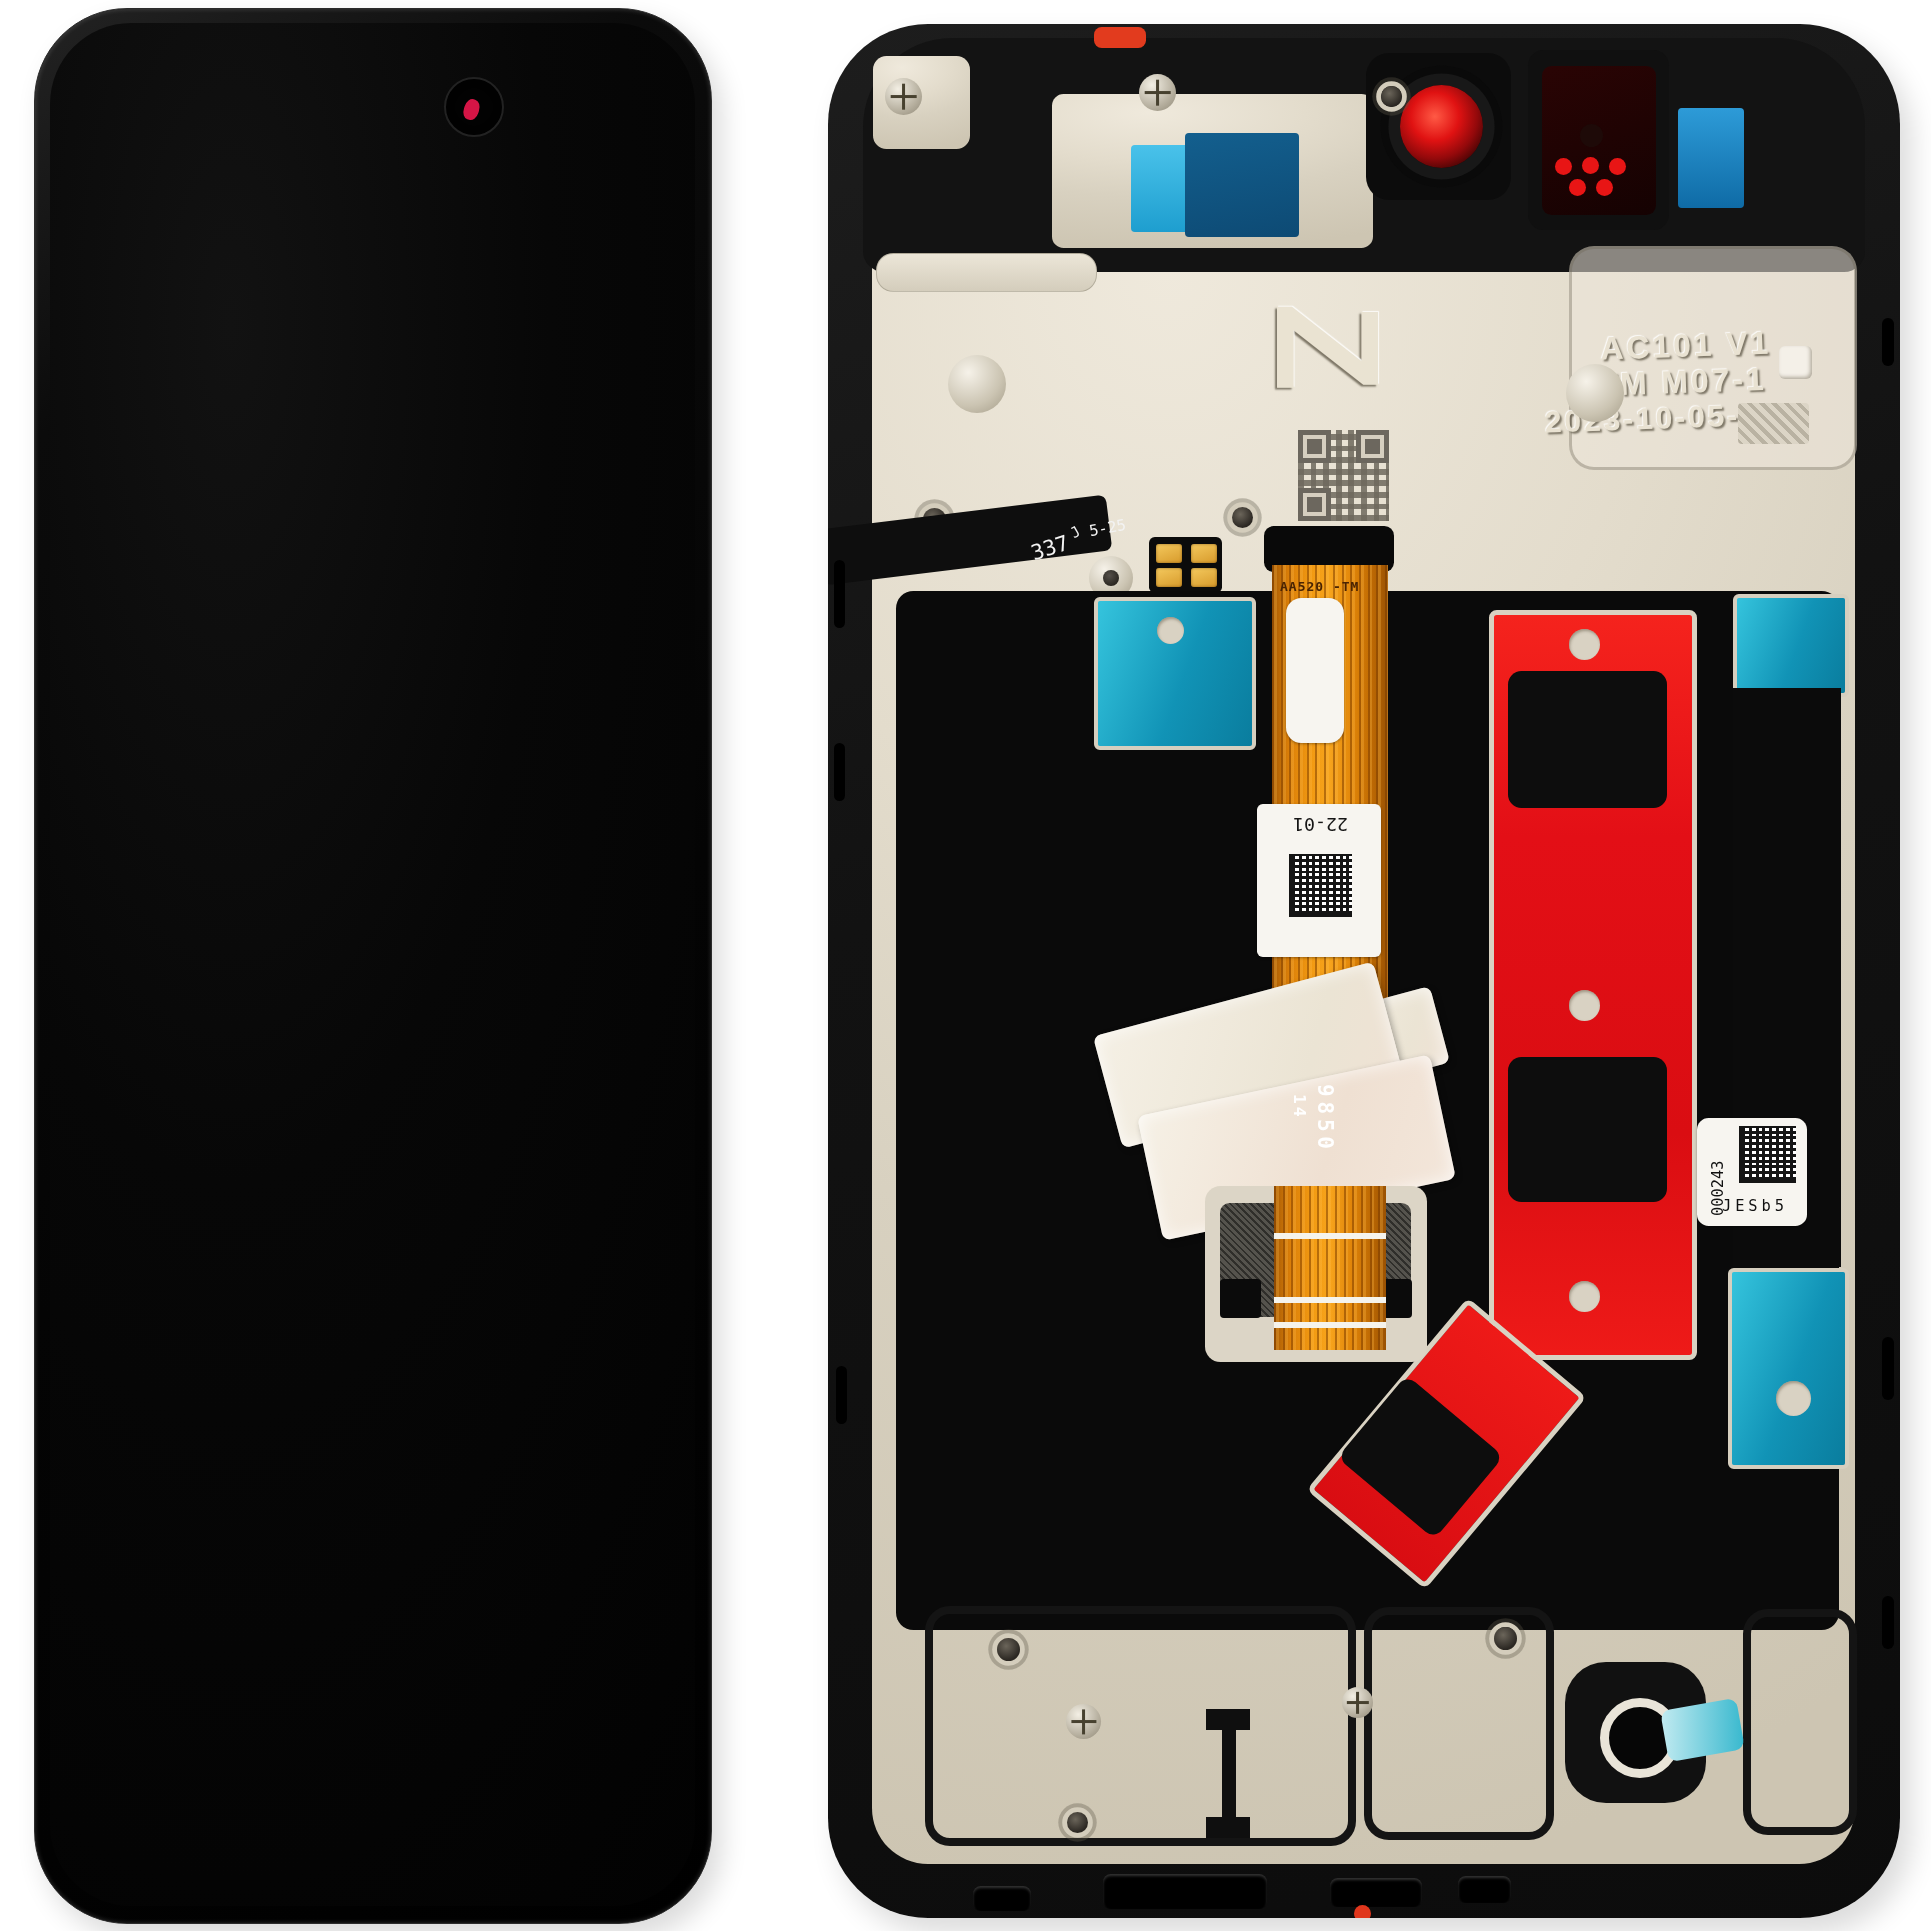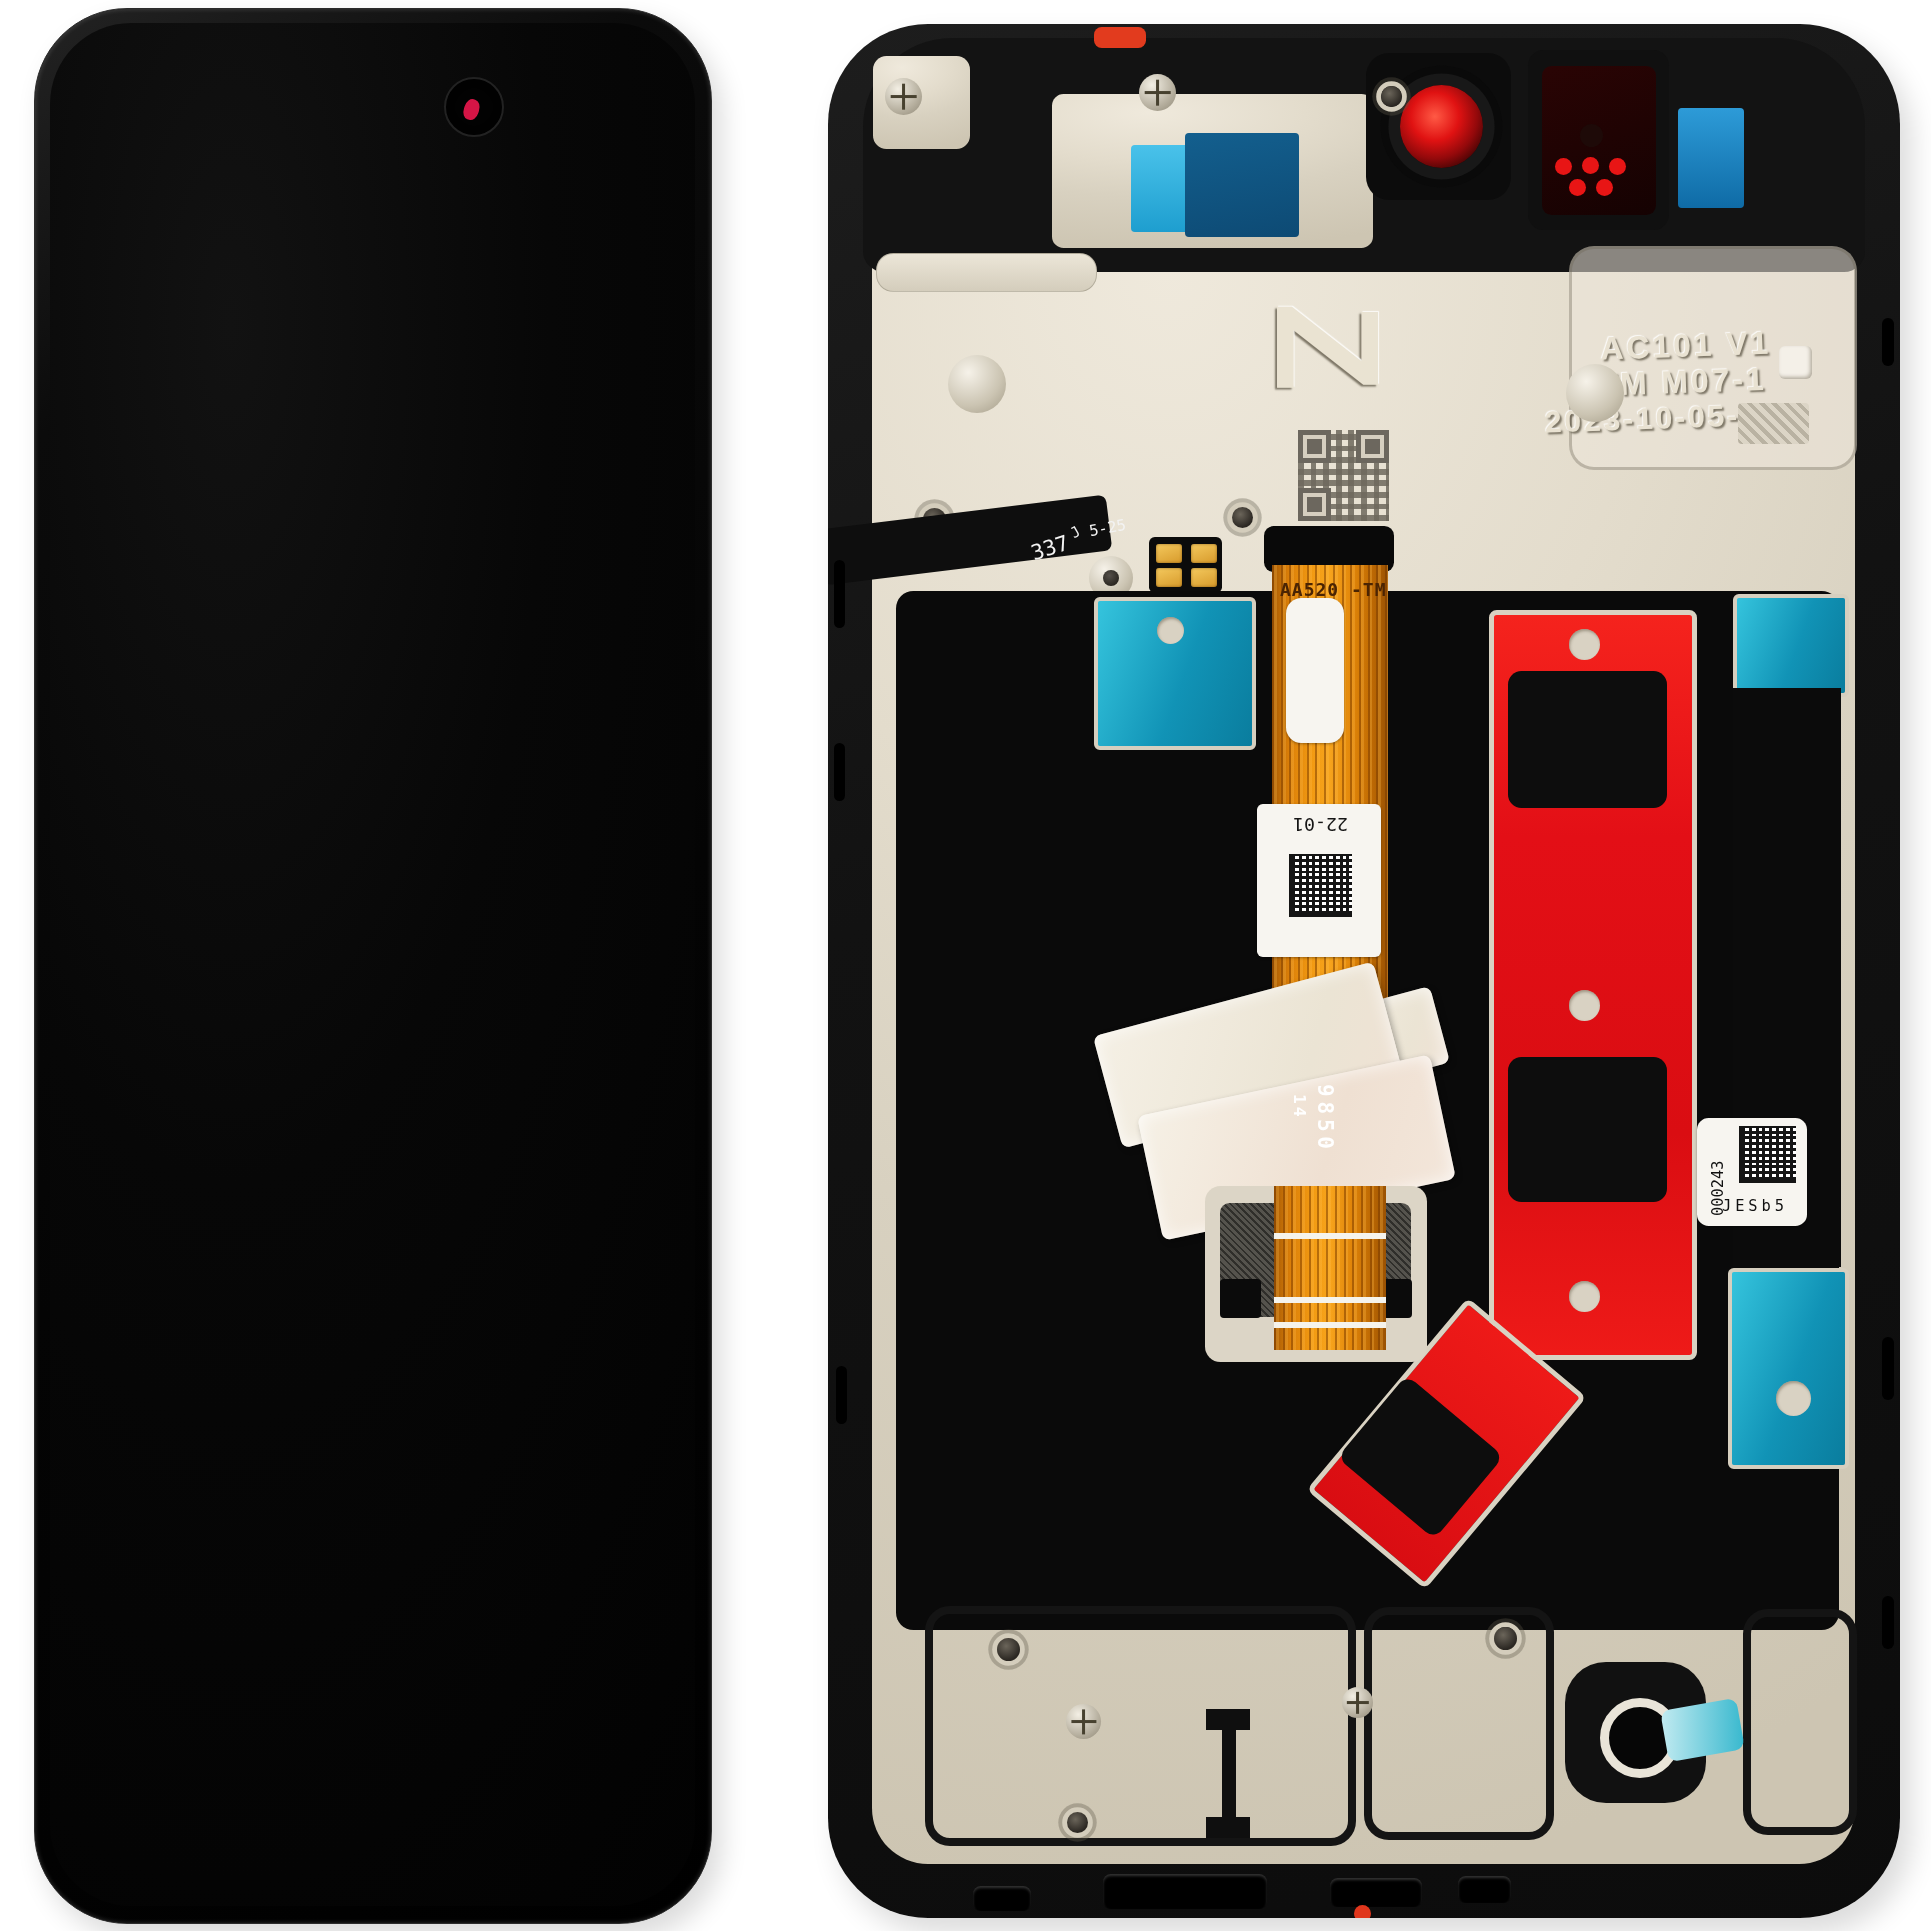--- a/index.html
+++ b/index.html
@@ -189,21 +189,21 @@
 
     <div class="abs whitelabel" style="left:869px;top:1094px;width:110px;height:108px;">
       <div class="abs dmx" style="left:42px;top:7.7px;width:54px;height:54px;"></div>
       <div class="abs mono vtext flip" style="left:11.6px;top:5.8px;height:92px;font-size:15.4px;color:#111;">000243</div>
       <div class="abs mono" style="left:25px;top:79px;font-size:15.4px;letter-spacing:3.9px;color:#111;">JESb5</div>
     </div>
 
     <div class="abs" style="left:436px;top:502px;width:130px;height:46px;background:#090909;border-radius:9.7px;"></div>
     <div class="abs flex" style="left:444px;top:541px;width:116px;height:772px;"></div>
     <div class="abs flex-traces" style="left:444px;top:541px;width:116px;height:772px;"></div>
-    <div class="abs mono" style="left:452px;top:555px;width:108px;font-size:18px;font-weight:bold;color:#4a2403;letter-spacing:1px;">AA520 -TM</div>
+    <div class="abs mono" style="left:452px;top:555px;width:108px;font-size:13px;font-weight:bold;color:#4a2403;letter-spacing:1px;">AA520 -TM</div>
     <div class="abs whitelabel" style="left:458px;top:574px;width:58px;height:145px;border-radius:15.4px;"></div>
 
     <div class="abs whitelabel" style="left:429px;top:780px;width:124px;height:153px;border-radius:5.8px;">
       <div class="abs mono flip" style="left:21px;top:9.7px;width:85px;font-size:18.3px;color:#161616;text-align:center;">22-01</div>
       <div class="abs dmx" style="left:32px;top:50px;width:60px;height:60px;"></div>
     </div>
 
     <div class="abs tissue" style="left:488px;top:977px;width:126px;height:79px;transform:rotate(-15deg);"></div>
     <div class="abs tissue" style="left:275px;top:973px;width:290px;height:116px;transform:rotate(-15deg);"></div>
     <div class="abs tissue" style="left:319px;top:1060px;width:299px;height:127px;transform:rotate(-12deg);

